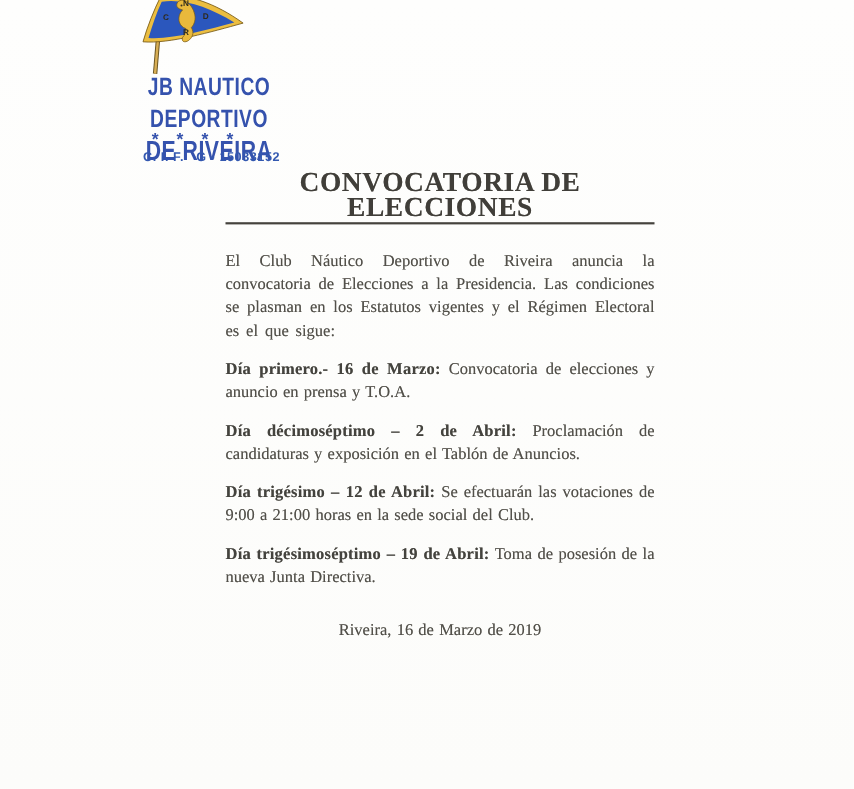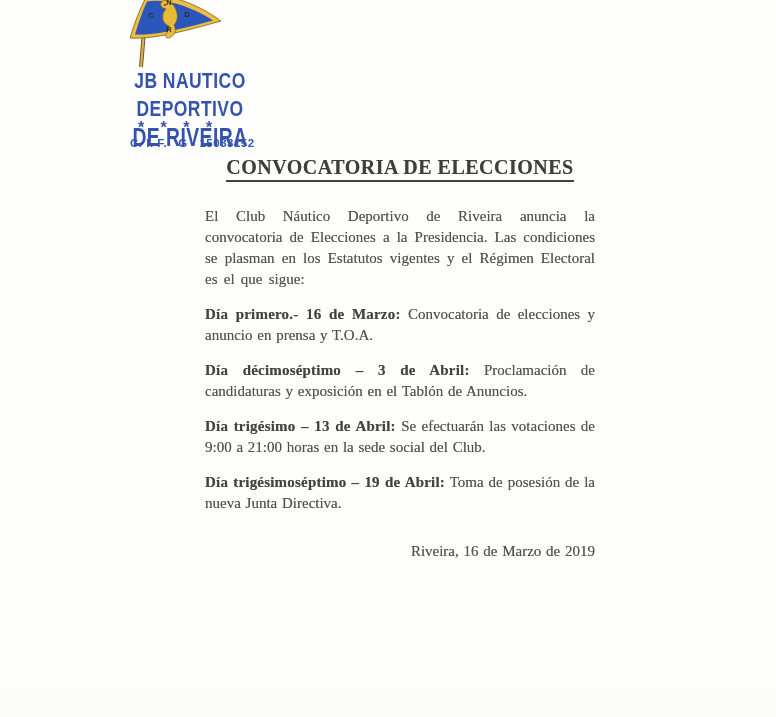--- a/index.html
+++ b/index.html
@@ -37,31 +37,31 @@
   }
   
   .letter{
     position:absolute;left:205px;top:156px;width:390px;
     color:#52504a;font-size:15px;line-height:21px;
     text-align:justify;
     text-shadow:0 0 0.4px rgba(80,78,70,0.55);
   }
   h1.title{
     margin:0 0 4px 0;text-align:center;
-    font-size:20px;line-height:22px;font-weight:bold;color:#403e39;
+    font-size:25px;line-height:22px;font-weight:bold;color:#403e39;
     letter-spacing:0.5px;
   }
   h1.title .u{
     display:inline-block;border-bottom:2.5px solid #45433d;padding-bottom:2px;
   }
   p.intro{margin:24px 0 0 0;word-spacing:2.5px;}
   p.item{margin:14px 0 0 0;word-spacing:1px;}
   p.item b{color:#44433e;letter-spacing:0.2px;}
   p.dateline{
-    margin:27px 0 0 0;text-align:right;word-spacing:1px;
+    margin:27px 0 0 0;text-align:center;word-spacing:1px;
   }
 </style>
 </head>
 <body>
 
 <div class="page">
 
   <div>
 
     <svg class="flag-logo" width="112" height="80" viewBox="0 0 112 80" aria-hidden="true">
@@ -100,27 +100,27 @@
 
     <p class="intro">El Club Náutico Deportivo de Riveira anuncia la convocatoria de Elecciones a la Presidencia. Las condiciones se plasman en los Estatutos vigentes y el Régimen Electoral es el que sigue:</p>
 
     <p class="item">
       <b>Día primero.- 16 de Marzo:</b>
       <span>Convocatoria de elecciones y anuncio en prensa y T.O.A.</span>
     </p>
 
 
     <p class="item">
-      <b>Día décimoséptimo – 3 de Abril:</b>
+      <b>Día décimoséptimo – 2 de Abril:</b>
       <span>Proclamación de candidaturas y exposición en el Tablón de Anuncios.</span>
     </p>
 
 
     <p class="item">
-      <b>Día trigésimo – 13 de Abril:</b>
+      <b>Día trigésimo – 12 de Abril:</b>
       <span>Se efectuarán las votaciones de 9:00 a 21:00 horas en la sede social del Club.</span>
     </p>
 
     <p class="item">
       <b>Día trigésimoséptimo – 19 de Abril:</b>
       <span>Toma de posesión de la nueva Junta Directiva.</span>
     </p>
 
     <p class="dateline">Riveira, 16 de Marzo de 2019</p>
   </div>

